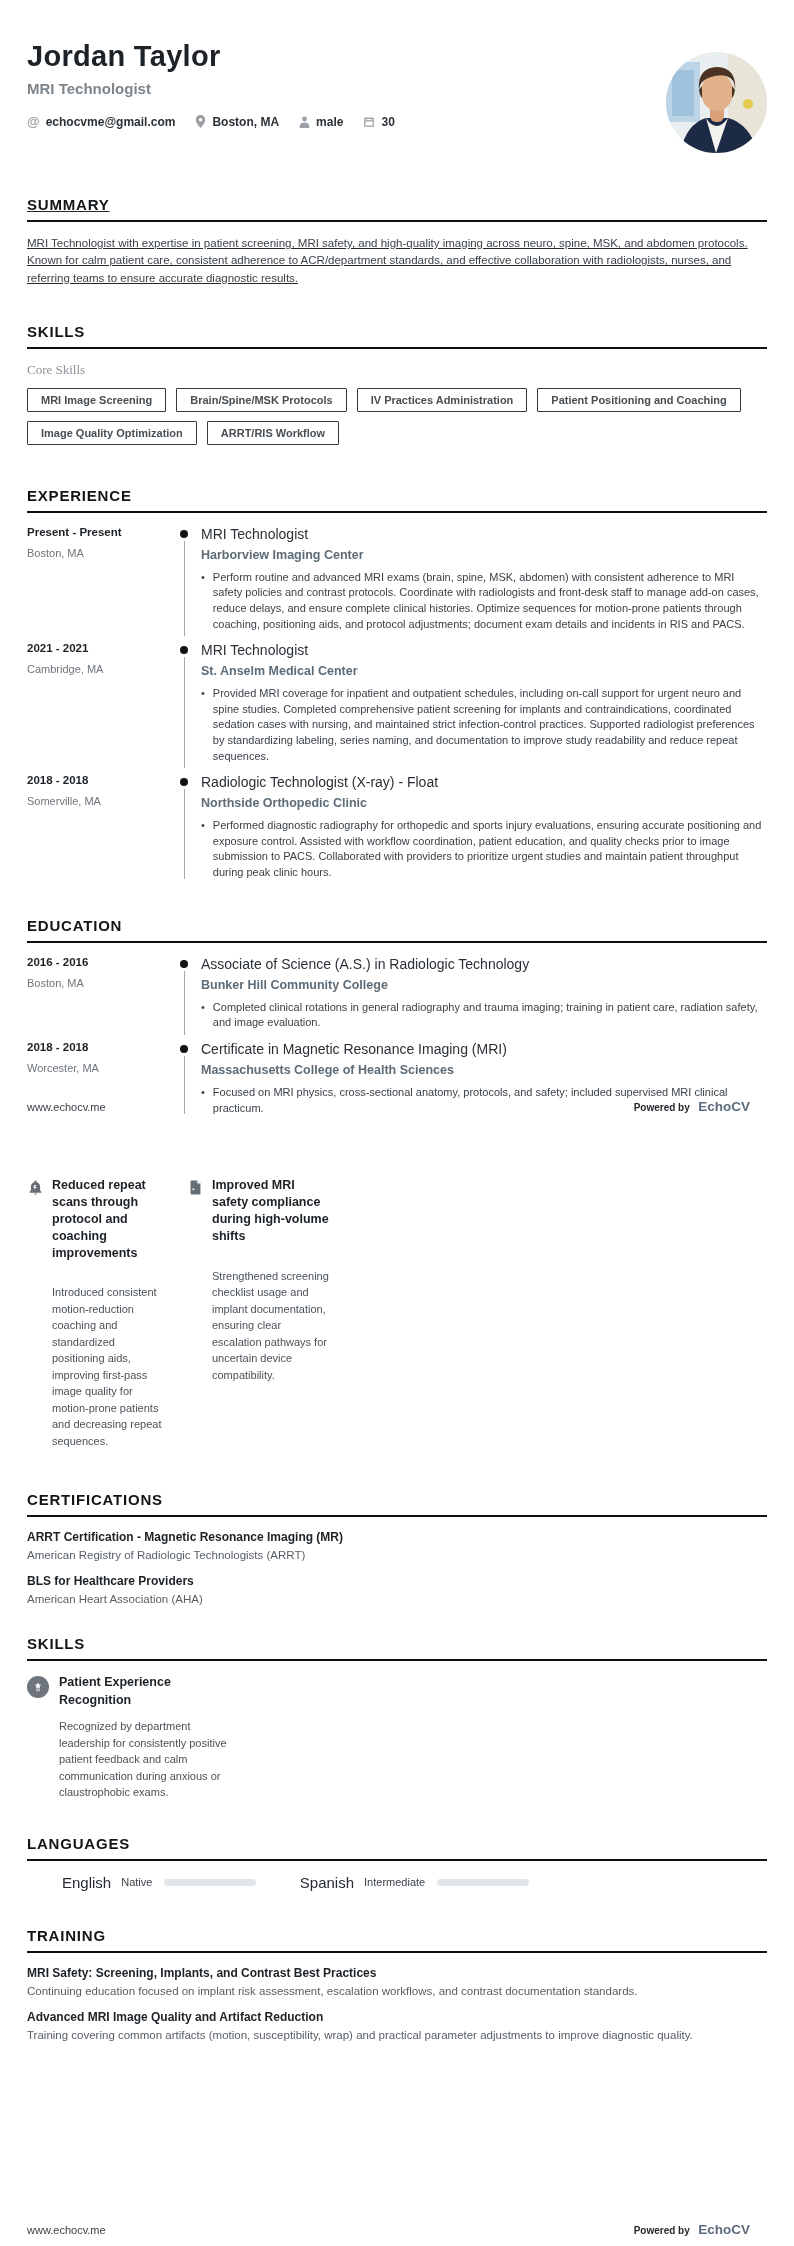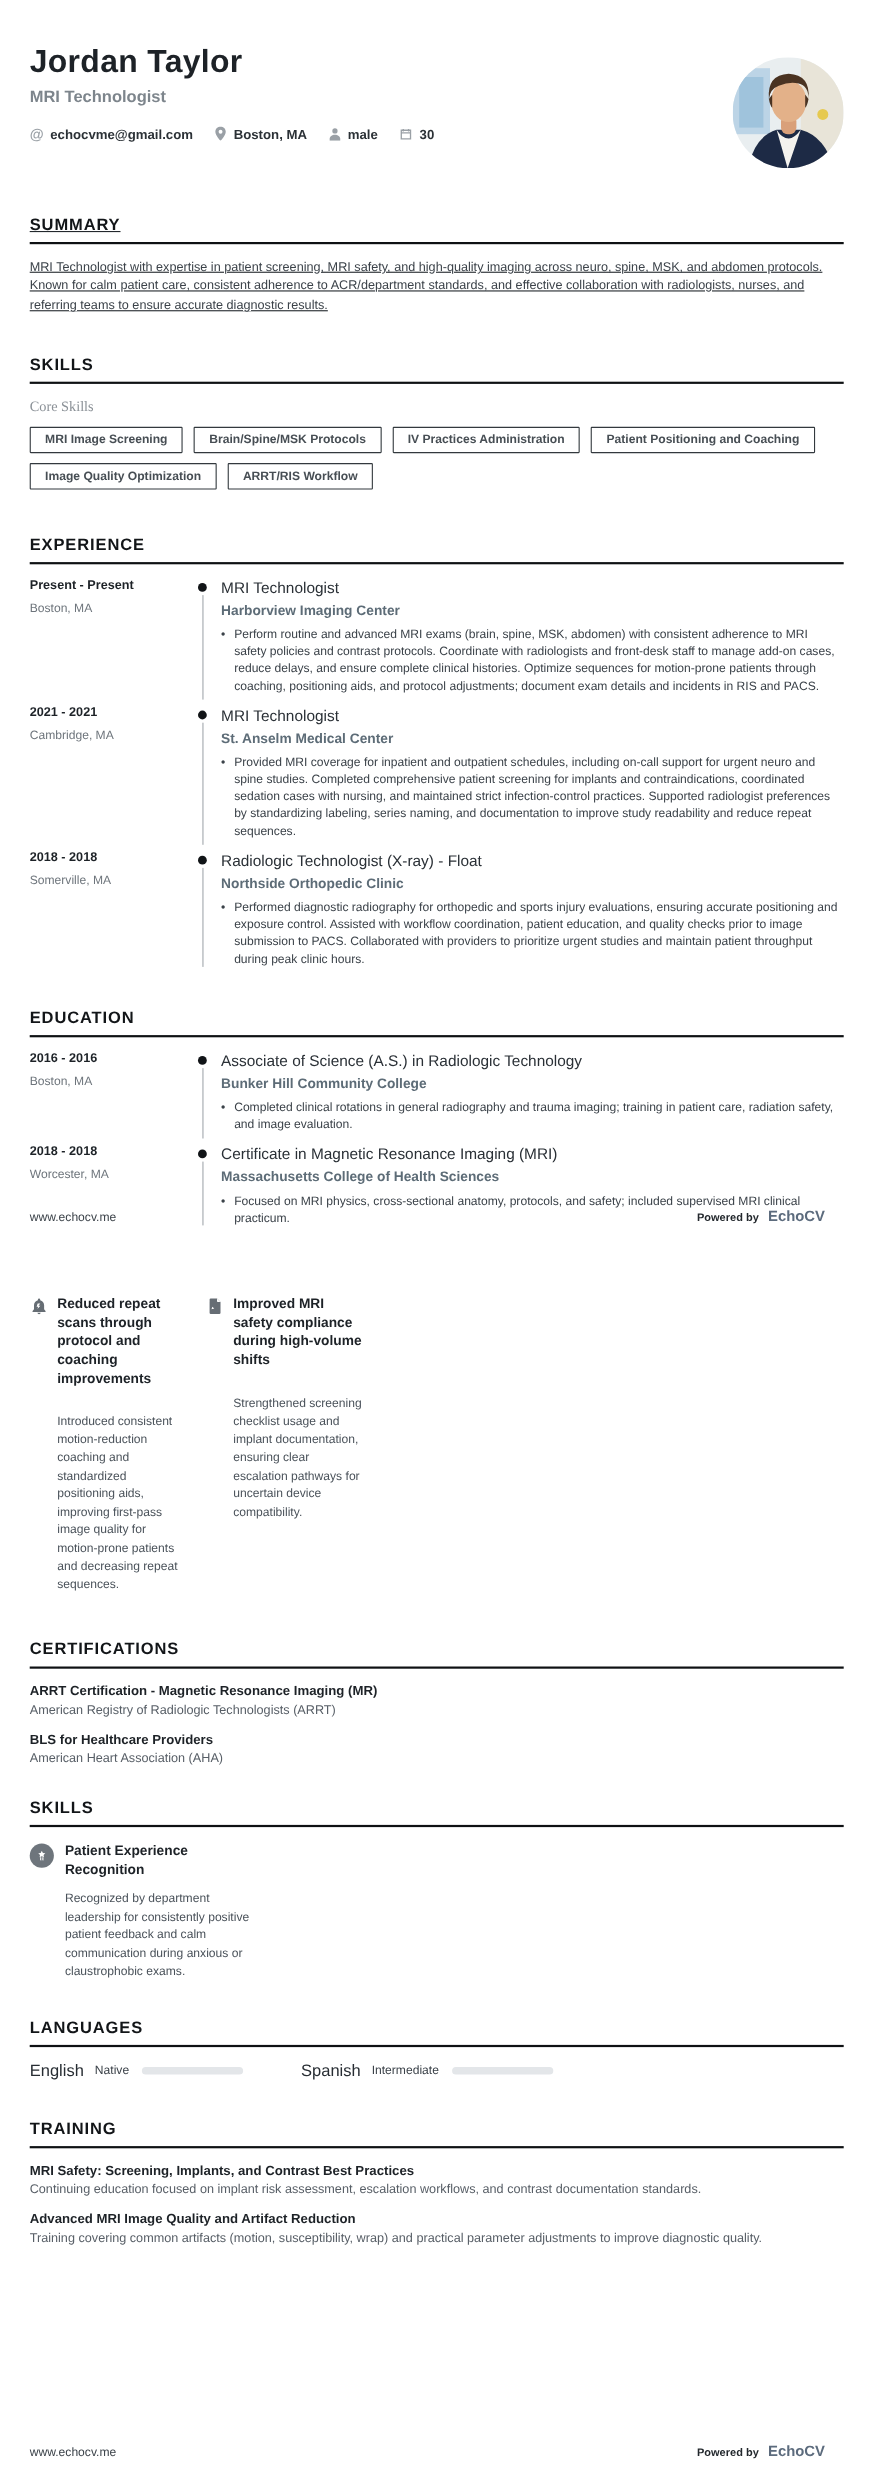--- a/index.html
+++ b/index.html
@@ -71,21 +71,21 @@
   
   .award-item { display: flex; gap: 10px; }
   .award-icon { width: 22px; height: 22px; border-radius: 50%; background: #6e757c; color: #fff;
     display: flex; align-items: center; justify-content: center; flex: 0 0 auto; margin-top: 2px; }
   .award-text { width: 180px; }
   .award-title { font-size: 12.5px; font-weight: 700; color: #1d2227; line-height: 1.4; }
   .award-body { font-size: 11px; color: #4a525a; line-height: 1.5; margin-top: 9px; }
 
   
   .lang-grid { display: grid; grid-template-columns: repeat(3, 1fr); }
-  .lang-item { display: flex; align-items: center; }
+  .lang-item { display: flex; align-items: center; margin-left: 35px; }
   .lang-name { font-size: 15px; color: #272d33; }
   .lang-level { font-size: 11px; color: #3b4249; margin-left: 10px; }
   .lang-bar { width: 92px; height: 7px; border-radius: 4px; background: #e3e6e9; margin-left: 12px; overflow: hidden; }
   .lang-fill { height: 100%; border-radius: 4px; background: #667077; }
 
   
   .page-footer {
     position: absolute; left: 27px; right: 44px; bottom: 8px;
     display: flex; justify-content: space-between; align-items: baseline;
   }

